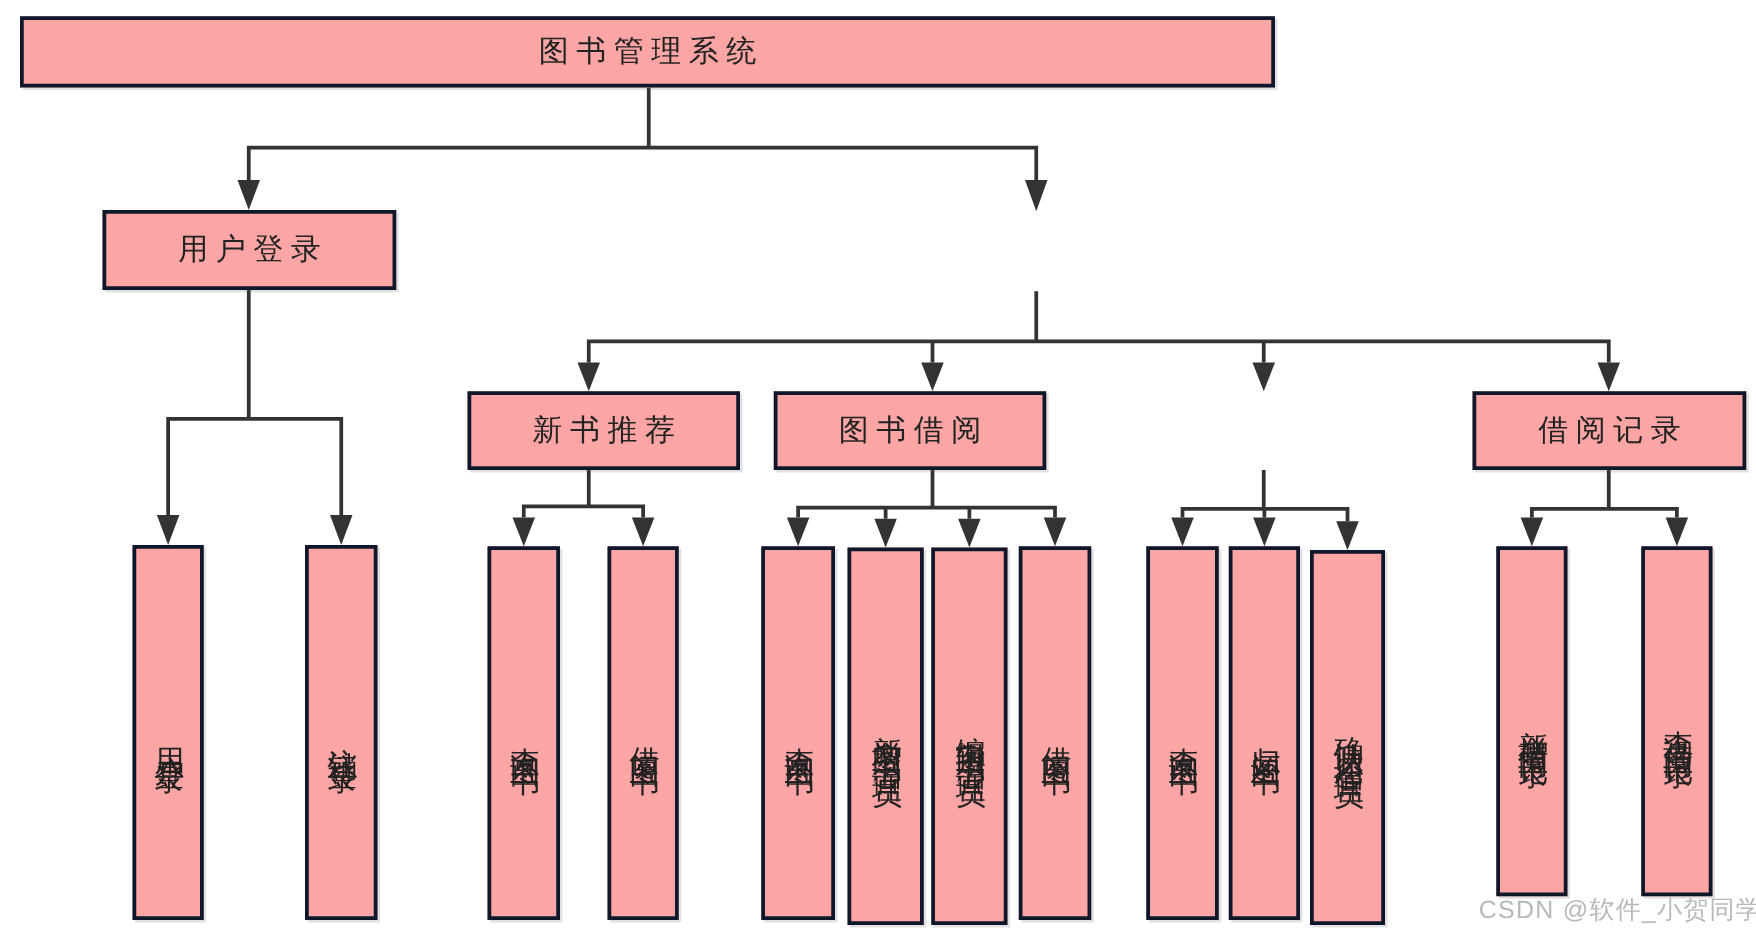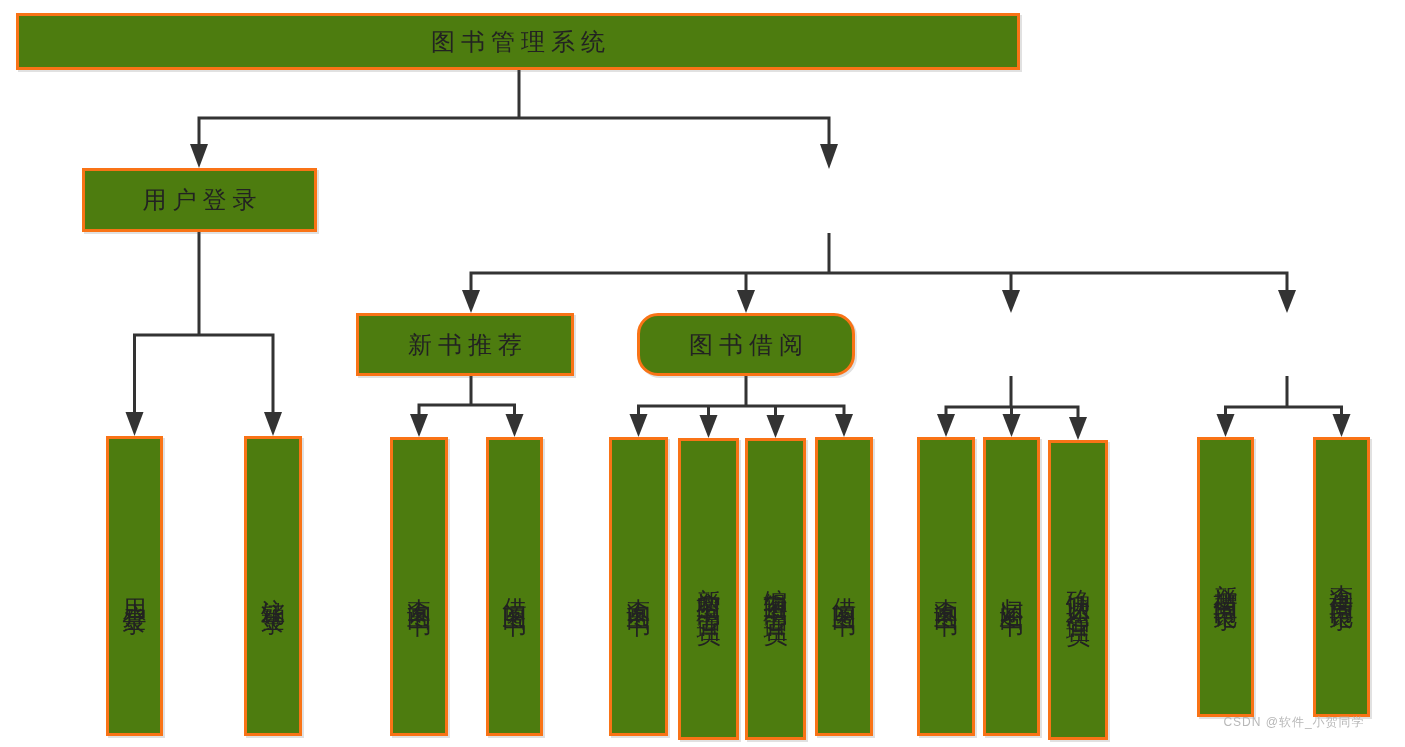--- a/index.html
+++ b/index.html
@@ -17,22 +17,22 @@
   }
   #connectors {
     position: absolute;
     left: 0;
     top: 0;
     z-index: 1;
   }
   .node {
     position: absolute;
     box-sizing: border-box;
-    background: #4d7c0f;
-    border: 3px solid #f97316;
+    background: #fca5a5;
+    border: 3px solid #0f172a;
     color: #222222;
     display: flex;
     align-items: center;
     justify-content: center;
     text-align: center;
     z-index: 2;
     box-shadow: 2px 2px 0 rgba(90,90,90,0.18);
   }
   .node.h {
     font-size: 24px;
@@ -46,26 +46,25 @@
     font-size: 24px;
     letter-spacing: 5px;
     line-height: 1;
     padding-top: 5px; 
   }
   #watermark {
     position: absolute;
     left: 1183px;
     top: 714px;
     width: 222px;
-    font-size: 12px;
+    font-size: 20px;
     letter-spacing: 1px;
     color: #b8b8b8;
     z-index: 3;
     white-space: nowrap;
-    text-align: center;
   }
 </style>
 </head>
 <body>
 
 <div id="stage">
 
   <svg id="connectors" width="1405" height="747" viewBox="0 0 1405 747">
     <g stroke="#333333" stroke-width="3" fill="none">
 
@@ -110,22 +109,23 @@
 
       <polygon points="1216.5,414 1234.5,414 1225.5,437"></polygon>
       <polygon points="1332.5,414 1350.5,414 1341.5,437"></polygon>
     </g>
   </svg>
 
   <div class="node h" style="left:16px; top:13px; width:1004px; height:57px;">图书管理系统</div>
 
   <div class="node h" style="left:82px; top:168px; width:235px; height:64px;">用户登录</div>
 
-  <div class="node h" style="left:356px; top:313px; width:218px; height:63px;">新书推荐</div>
-  <div class="node h" style="left:637px; top:313px; width:218px; height:63px;border-radius:21px;">图书借阅</div>
+  <div class="node h" style="left:374px; top:313px; width:218px; height:63px;">新书推荐</div>
+  <div class="node h" style="left:619px; top:313px; width:218px; height:63px;">图书借阅</div>
+  <div class="node h" style="left:1178px; top:313px; width:219px; height:63px;">借阅记录</div>
 
   <div class="node v" style="left:106px; top:436px; width:57px; height:300px;">用户登录</div>
   <div class="node v" style="left:244px; top:436px; width:58px; height:300px;">注销登录</div>
 
   <div class="node v" style="left:390px; top:437px; width:58px; height:299px;">查询图书</div>
   <div class="node v" style="left:486px; top:437px; width:57px; height:299px;">借阅图书</div>
 
   <div class="node v" style="left:609px; top:437px; width:59px; height:299px;">查询图书</div>
   <div class="node v" style="left:678px; top:438px; width:61px; height:302px;">新增图书（管理员）</div>
   <div class="node v" style="left:745px; top:438px; width:61px; height:302px;">编辑图书（管理员）</div>

